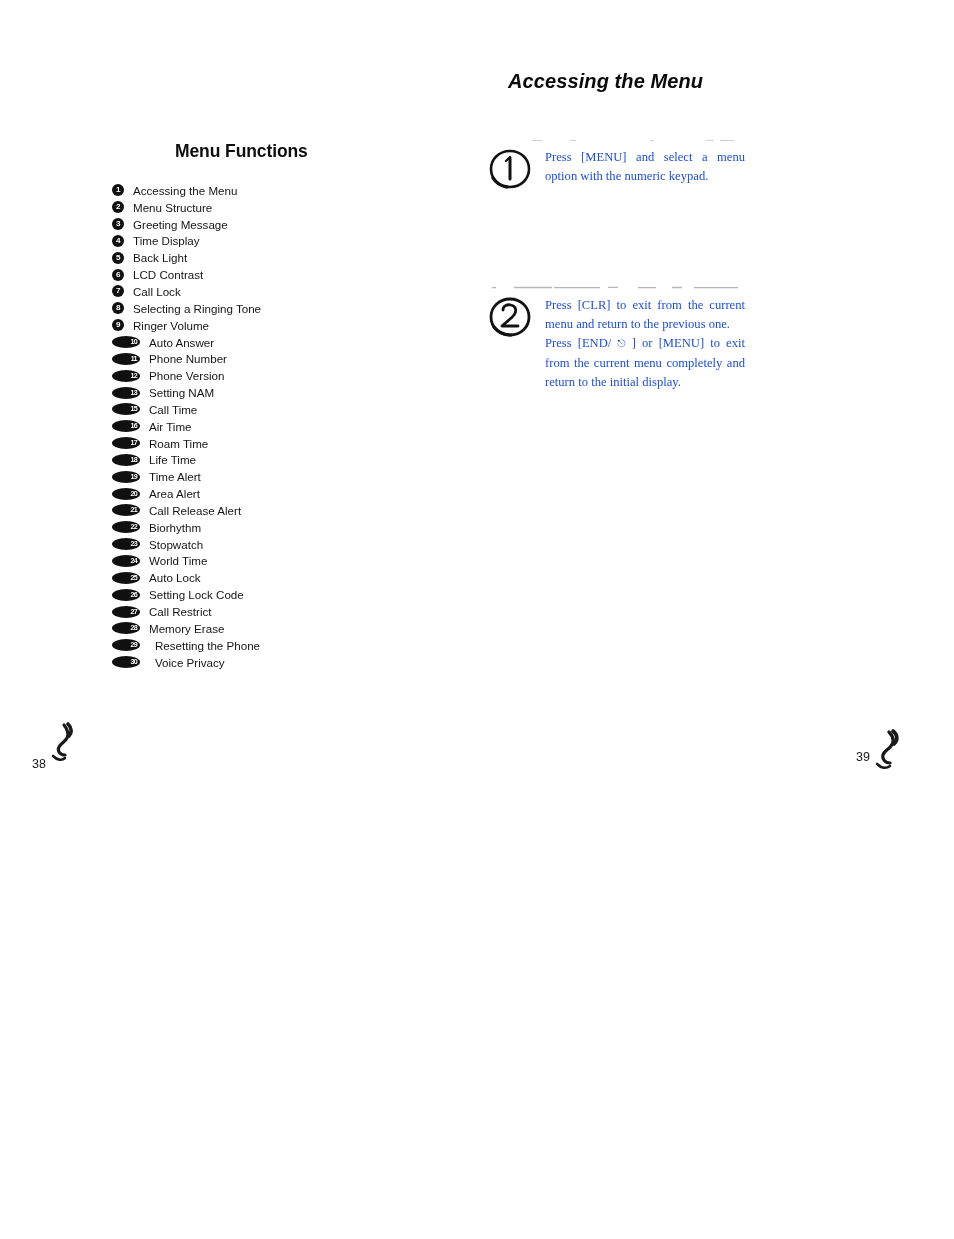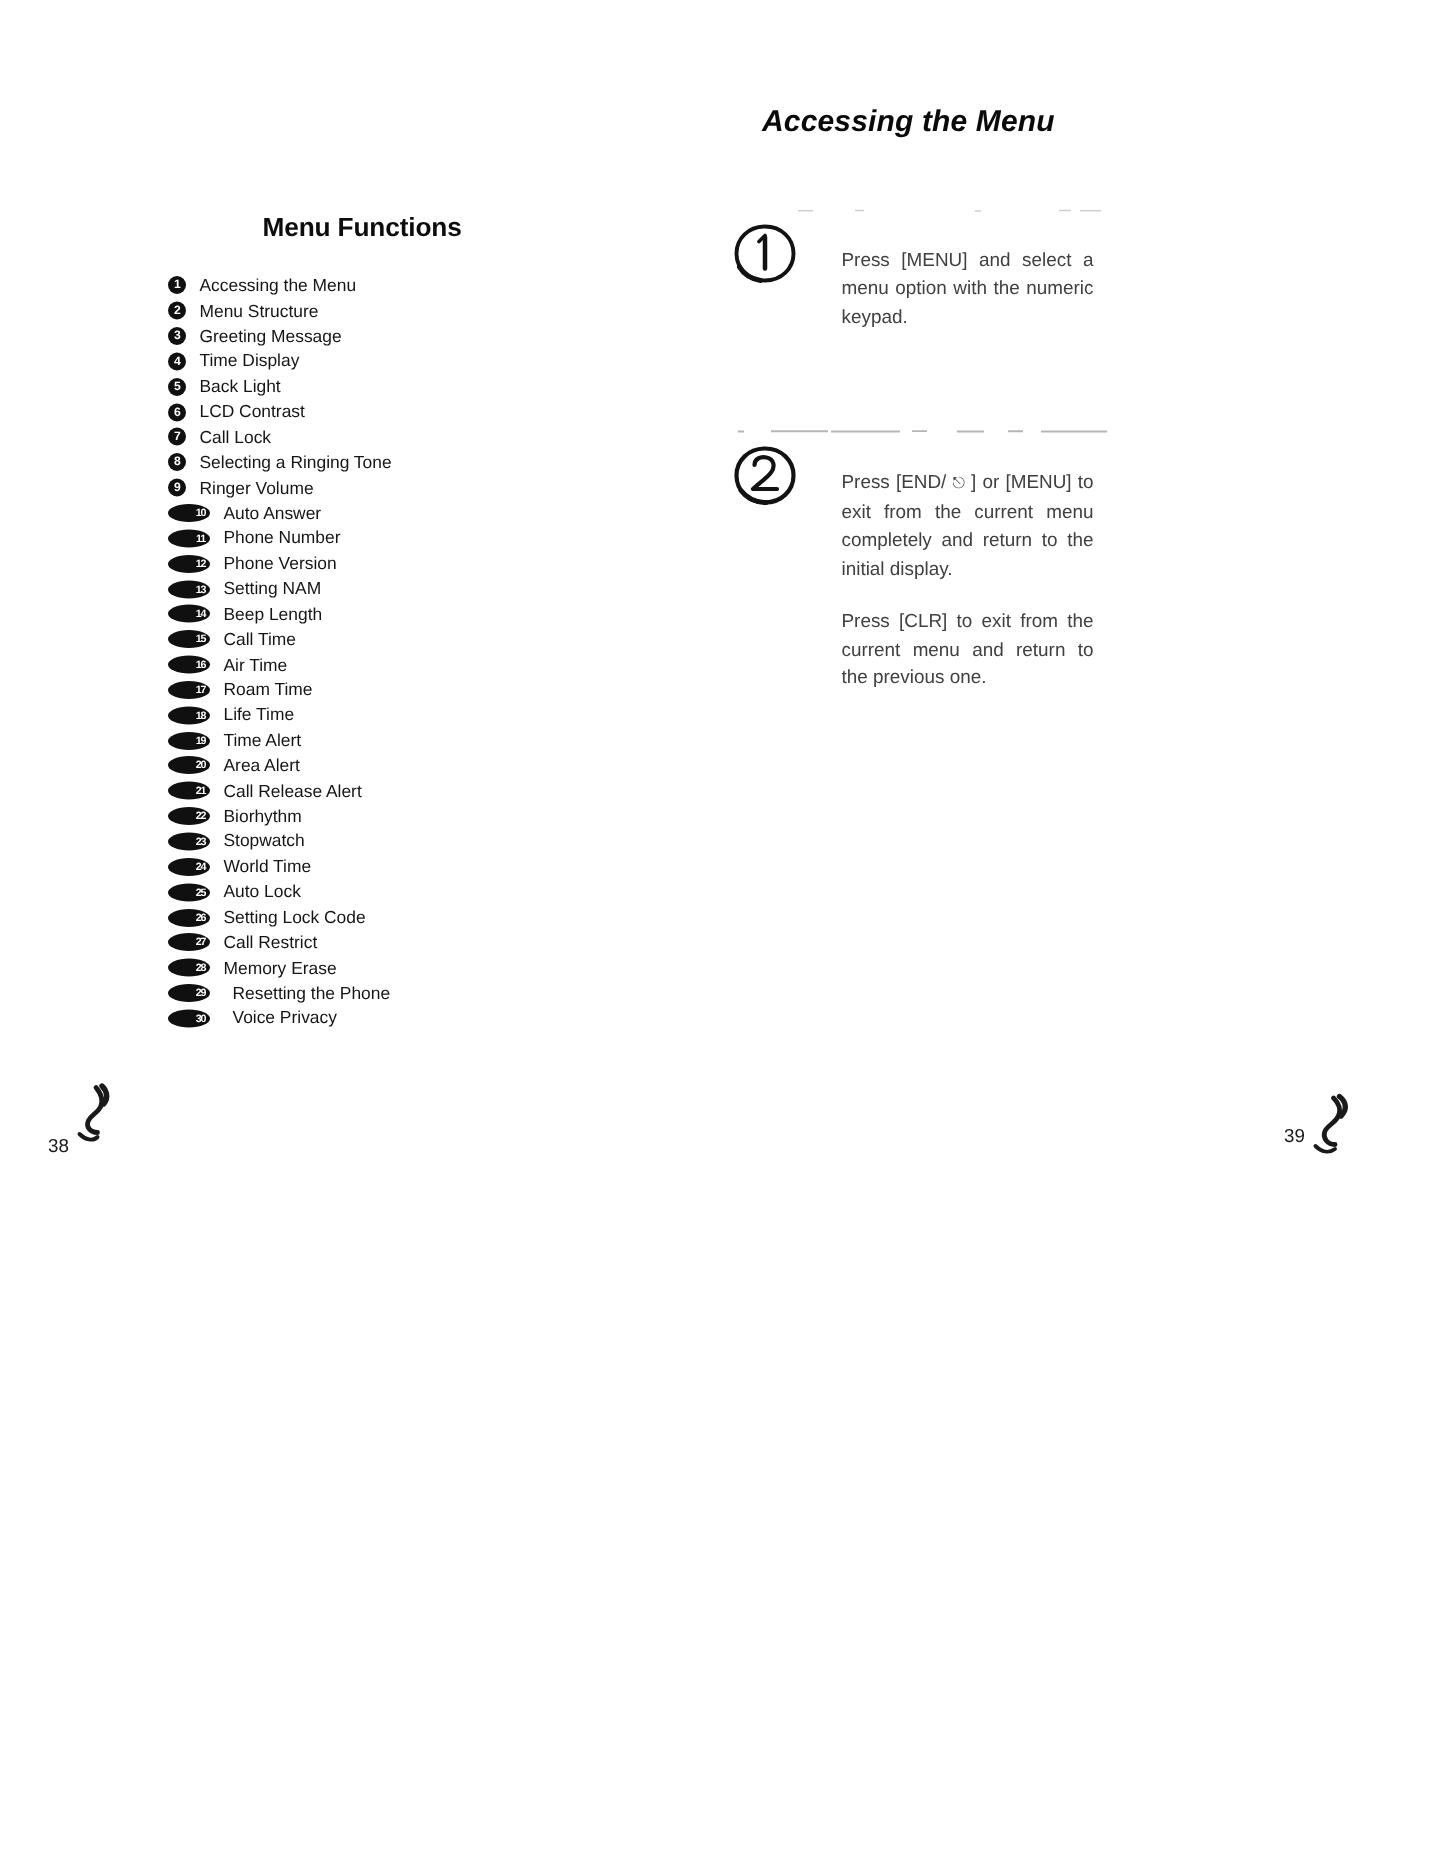--- a/index.html
+++ b/index.html
@@ -139,25 +139,25 @@
     width: 46px;
     height: 42px;
   }
   .step-body {
     position: absolute;
     left: 58px;
     top: 0;
     width: 200px;
   }
   .step-body p {
-    margin: 16px;
+    margin: 0;
     font-size: 12.6px;
     line-height: 18.9px;
-    color: #404040;
-    font-family: Liberation Sans, sans-serif;
+    color: #1d4ed8;
+    font-family: Liberation Serif, serif;
   }
   .step-body p.justify {
     text-align: justify;
   }
 
   .step1 { left: 487px; top: 148px; }
   .step2 { left: 487px; top: 296px; }
 
   
   .note {
@@ -238,24 +238,20 @@
           <span class="fn-num two">11</span>
           <span class="fn-label">Phone Number</span>
         </div>
         <div class="fn-item">
           <span class="fn-num two">12</span>
           <span class="fn-label">Phone Version</span>
         </div>
         <div class="fn-item">
           <span class="fn-num two">13</span>
           <span class="fn-label">Setting NAM</span>
-        </div>
-        <div class="fn-item">
-          <span class="fn-num two">14</span>
-          <span class="fn-label">Beep Length</span>
         </div>
         <div class="fn-item">
           <span class="fn-num two">15</span>
           <span class="fn-label">Call Time</span>
         </div>
         <div class="fn-item">
           <span class="fn-num two">16</span>
           <span class="fn-label">Air Time</span>
         </div>
         <div class="fn-item">
@@ -354,22 +350,22 @@
   </div>
 
 
   <div class="step step2">
     <svg class="step-circle" viewBox="0 0 46 42">
       <path d="M23 3 C34 3, 42 11, 42 21 C42 31, 34 39, 23 39 C12 39, 4 31, 4 21 C4 11, 12 3, 23 3 Z" stroke="#121212" stroke-width="2.8" fill="none" stroke-linecap="round"></path>
       <path d="M16 14 C16 10, 20 8, 24 9 C29 10, 30 15, 27 19 C24 23, 18 27, 15 30 L31 30" stroke="#121212" stroke-width="2.8" fill="none" stroke-linecap="round" stroke-linejoin="round"></path>
       <path d="M7 31 C11 36, 17 39, 24 39" stroke="#121212" stroke-width="3.2" fill="none" stroke-linecap="round"></path>
     </svg>
     <div class="step-body">
+      <p class="justify">Press [CLR] to exit from the current menu and return to the previous one.</p>
       <p class="justify"><span>Press [END/ </span><span class="pwr">⎋</span><span> ] or [MENU] to exit from the current menu completely and return to the initial display.</span></p>
-      <p class="justify">Press [CLR] to exit from the current menu and return to the previous one.</p>
     </div>
   </div>
 
   <div>
     <div class="page-num pn-right">39</div>
     <svg class="swirl" style="left:872px; top:728px;" width="34" height="48" viewBox="0 0 34 48">
       <path d="M17 4 C22 9, 22 14, 19 18 C16 22, 12 23, 11 27 C10 31, 13 35, 18 35" stroke="#1a1a1a" stroke-width="3.2" fill="none" stroke-linecap="round"></path>
       <path d="M5 36 C9 40, 14 41, 18 38" stroke="#1a1a1a" stroke-width="2.6" fill="none" stroke-linecap="round"></path>
       <path d="M21 3 C26 7, 26 12, 22 16" stroke="#1a1a1a" stroke-width="3.6" fill="none" stroke-linecap="round"></path>
     </svg>

